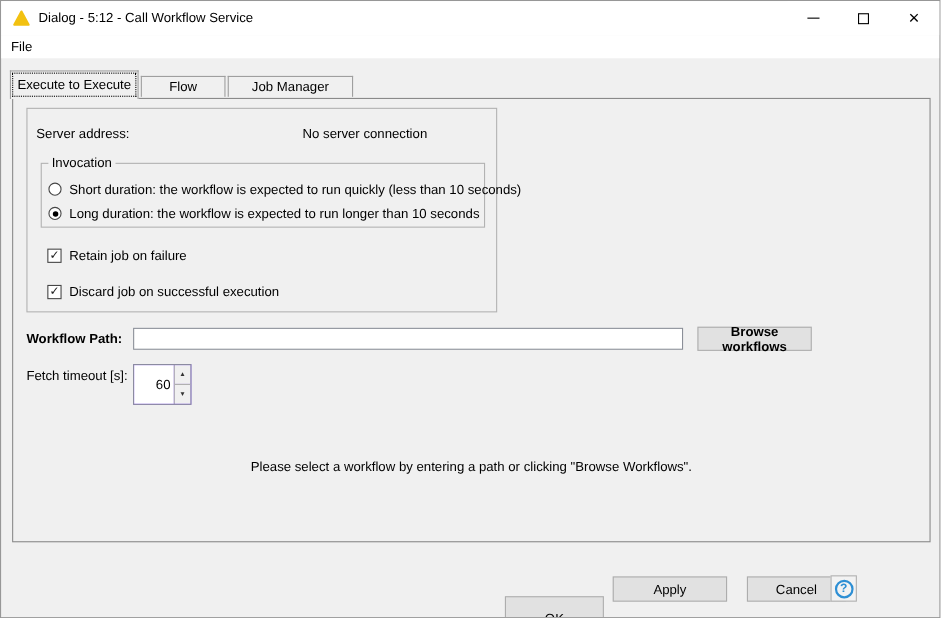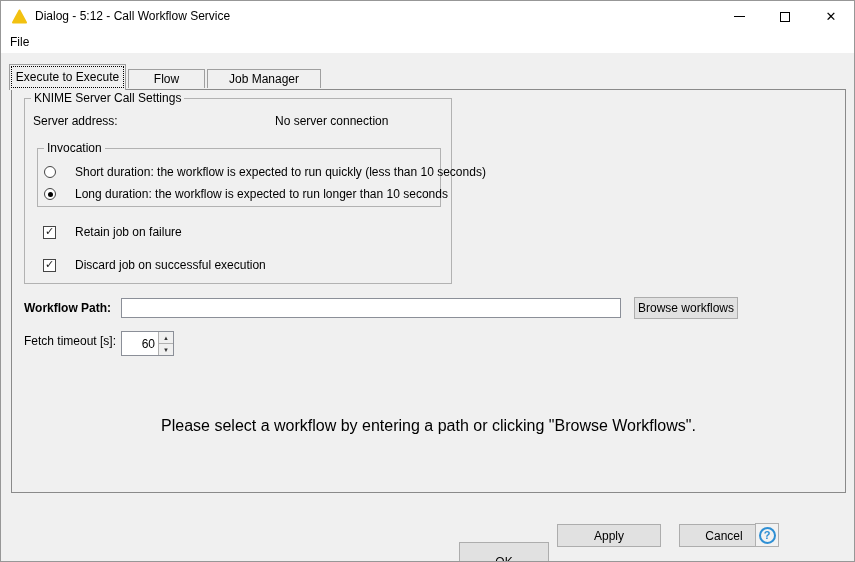--- a/index.html
+++ b/index.html
@@ -35,40 +35,40 @@
   .gb-legend { position:absolute; top:-8px; left:6px; background:#f0f0f0; padding:0 3px; font-size:12px; white-space:nowrap; }
   .gb-settings { left:12px; top:8px; width:428px; height:186px; }
   .gb-invocation { left:12px; top:49px; width:404px; height:59px; }
   .srv-label { position:absolute; left:8px; top:15px; }
   .srv-value { position:absolute; left:211px; top:15px;margin-left:39px; }
   .radio-row { position:absolute; left:6px; height:14px; display:flex; align-items:center; }
   .radio { width:12px; height:12px; border:1px solid #454545; border-radius:50%; background:#fff;
            position:relative; flex:0 0 auto; }
   .radio.checked::after { content:""; position:absolute; left:3px; top:3px; width:5px; height:5px;
            border-radius:50%; background:#000; }
-  .radio-label, .check-label { margin-left:19px; white-space:nowrap; }
+  .radio-label, .check-label { margin-left:7px; white-space:nowrap; }
   .check-row { position:absolute; left:18px; height:14px; display:flex; align-items:center; }
   .checkbox { width:13px; height:13px; border:1px solid #454545; background:#fff; position:relative; flex:0 0 auto; }
   .checkbox .mark { display:none; position:absolute; left:1px; top:-2px; font-size:11px; color:#1a1a1a; }
   .checkbox.checked .mark { display:block; }
   .field-label { position:absolute; white-space:nowrap; }
   .text-input { position:absolute; left:109px; top:208px; width:500px; height:20px;
                 border:1px solid #8b8f98; background:#fff; font-size:12px; padding:0 3px; }
-  .browse-btn { position:absolute; left:622px; top:207px; width:104px; height:22px; }
+  .browse-btn { position:absolute; left:622px; top:207px; width:104px; height:22px;font-weight:bold; }
   .btn { background:#e1e1e1; border:1px solid #adadad; font-size:12px; text-align:center;
          display:flex; align-items:center; justify-content:center; cursor:default; }
-  .spinner { position:absolute; left:109px; top:241px; width:53px; height:25px;
+  .spinner { position:absolute; left:109px; top:241px; width:53px; height:37px;
              border:1px solid #8b8f98; background:#8b5cf6; display:flex; }
   .spin-input { width:36px; height:100%; border:none; background:#fff; text-align:right;
                 padding-right:3px; font-size:12px; outline:none; }
   .spin-btns { width:15px; display:flex; flex-direction:column; border-left:1px solid #b0b0b0; }
   .spin-btn { flex:1; background:#f0f0f0; display:flex; align-items:center; justify-content:center;
               font-size:6px; color:#333; line-height:1; }
   .spin-btn + .spin-btn { border-top:1px solid #b0b0b0; }
-  .hint { position:absolute; left:0; right:0; top:327px; text-align:center; font-size:16px; }
+  .hint { position:absolute; left:0; right:0; top:327px; text-align:center; font-size:12px; }
   
   .btn-ok { position:absolute; left:458px; top:523px; width:90px; height:40px;margin-top:18px; }
   .btn-apply { position:absolute; left:556px; top:523px; width:104px; height:23px; }
   .btn-cancel { position:absolute; left:654px; top:523px; width:90px; height:23px;margin-left:24px; }
   .btn-help { position:absolute; left:754px; top:522px; width:24px; height:24px;
               background:#f2f2f2; border:1px solid #b0b0b0; display:flex; align-items:center; justify-content:center; }
   .help-circle { width:17px; height:17px; border:2px solid #2e8fd4; border-radius:50%;
                  color:#2e8fd4; font-weight:bold; font-size:11px; line-height:13px; text-align:center; }
 </style>
 </head>
@@ -98,21 +98,20 @@
     <span class="menu-item">File</span>
   </div>
 
   <div class="tab tab-active">Execute to Execute</div>
   <div class="tab tab-2">Flow Variables</div>
   <div class="tab tab-3">Job Manager Selection</div>
 
   <div class="panel">
 
     <div class="groupbox gb-settings">
-      <span class="gb-legend">KNIME Server Call Settings</span>
 
       <span class="srv-label">Server address:</span>
       <span class="srv-value">No server connection</span>
 
       <div class="groupbox gb-invocation">
         <span class="gb-legend">Invocation</span>
 
         <div class="radio-row" style="top:16px;">
           <span class="radio"></span>
           <span class="radio-label">Short duration: the workflow is expected to run quickly (less than 10 seconds)</span>

